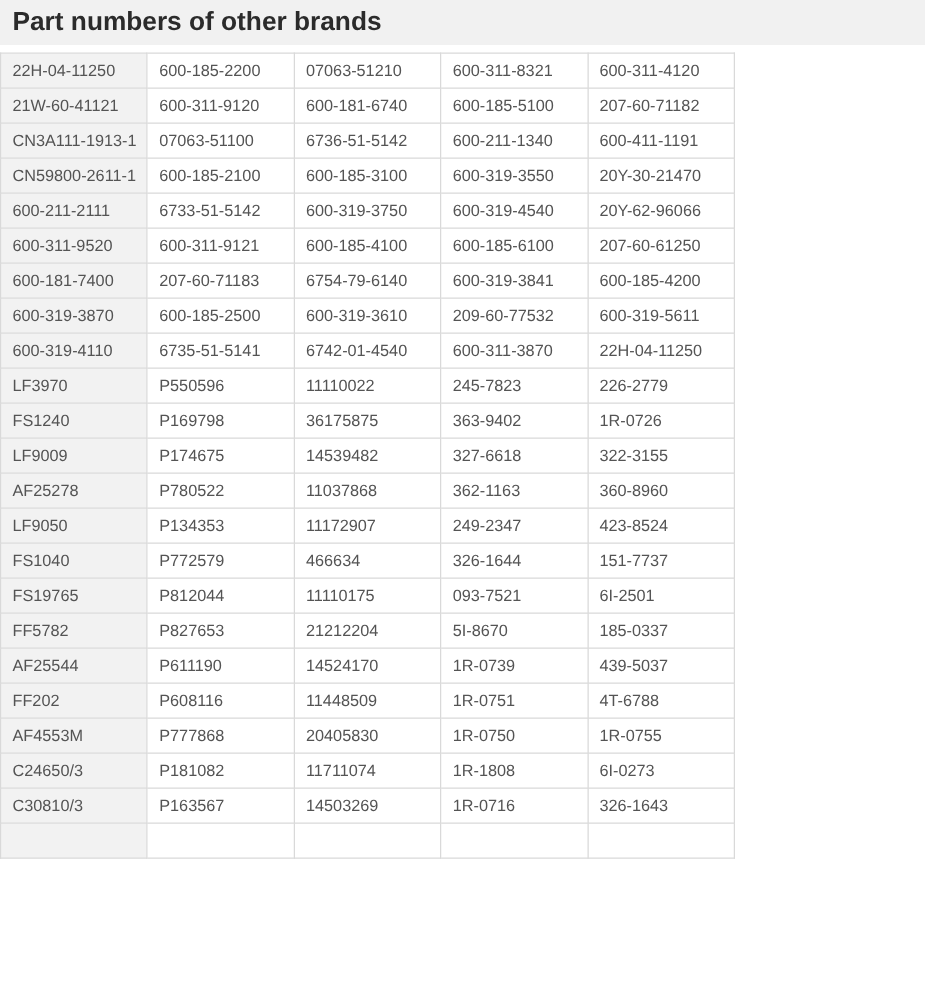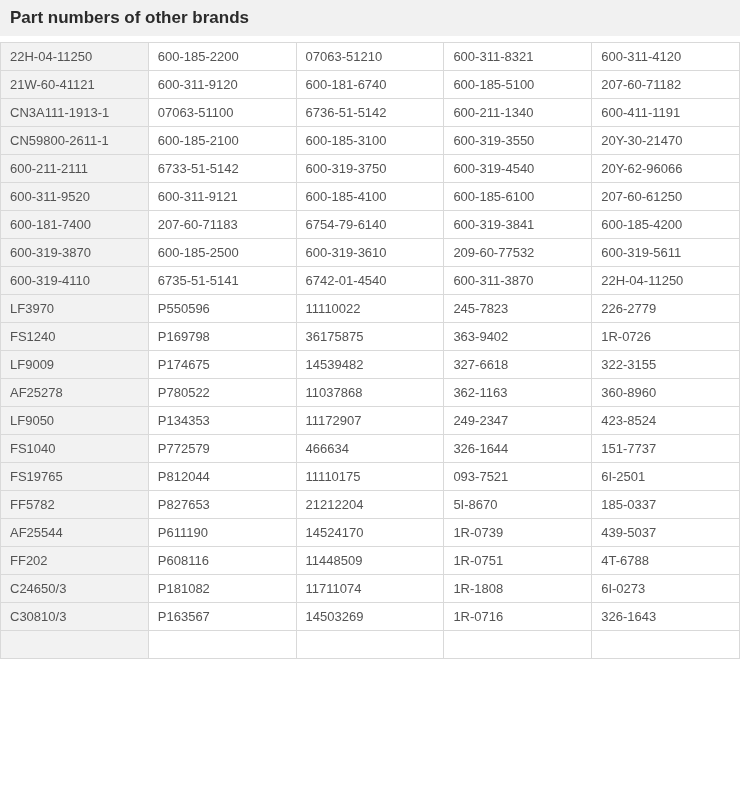--- a/index.html
+++ b/index.html
@@ -15,27 +15,27 @@
   body{
     width:740px;height:800px;overflow:hidden;background:#ffffff;
     font-family:"Liberation Sans", sans-serif;
   }
   .title-band{
     background:var(--band-bg);
     padding:6px 10px;
   }
   .page-title{
     margin:0;
-    font-size:17px;
+    font-size:21px;
     line-height:24px;
     font-weight:bold;
     color:var(--title-color);
   }
   table.parts-table{
-    width:740px;
+    width:588px;
     border-collapse:collapse;
     table-layout:fixed;
     margin-top:6px;
   }
   table.parts-table td{
     border:1px solid var(--border-color);
     height:28px;
     padding:0 9px;
     font-size:13px;
     color:var(--cell-text);
@@ -185,20 +185,27 @@
           <td class="">439-5037</td>
         </tr>
         <tr>
           <td class="first-col">FF202</td>
           <td class="">P608116</td>
           <td class="">11448509</td>
           <td class="">1R-0751</td>
           <td class="">4T-6788</td>
         </tr>
         <tr>
+          <td class="first-col">AF4553M</td>
+          <td class="">P777868</td>
+          <td class="">20405830</td>
+          <td class="">1R-0750</td>
+          <td class="">1R-0755</td>
+        </tr>
+        <tr>
           <td class="first-col">C24650/3</td>
           <td class="">P181082</td>
           <td class="">11711074</td>
           <td class="">1R-1808</td>
           <td class="">6I-0273</td>
         </tr>
         <tr>
           <td class="first-col">C30810/3</td>
           <td class="">P163567</td>
           <td class="">14503269</td>

